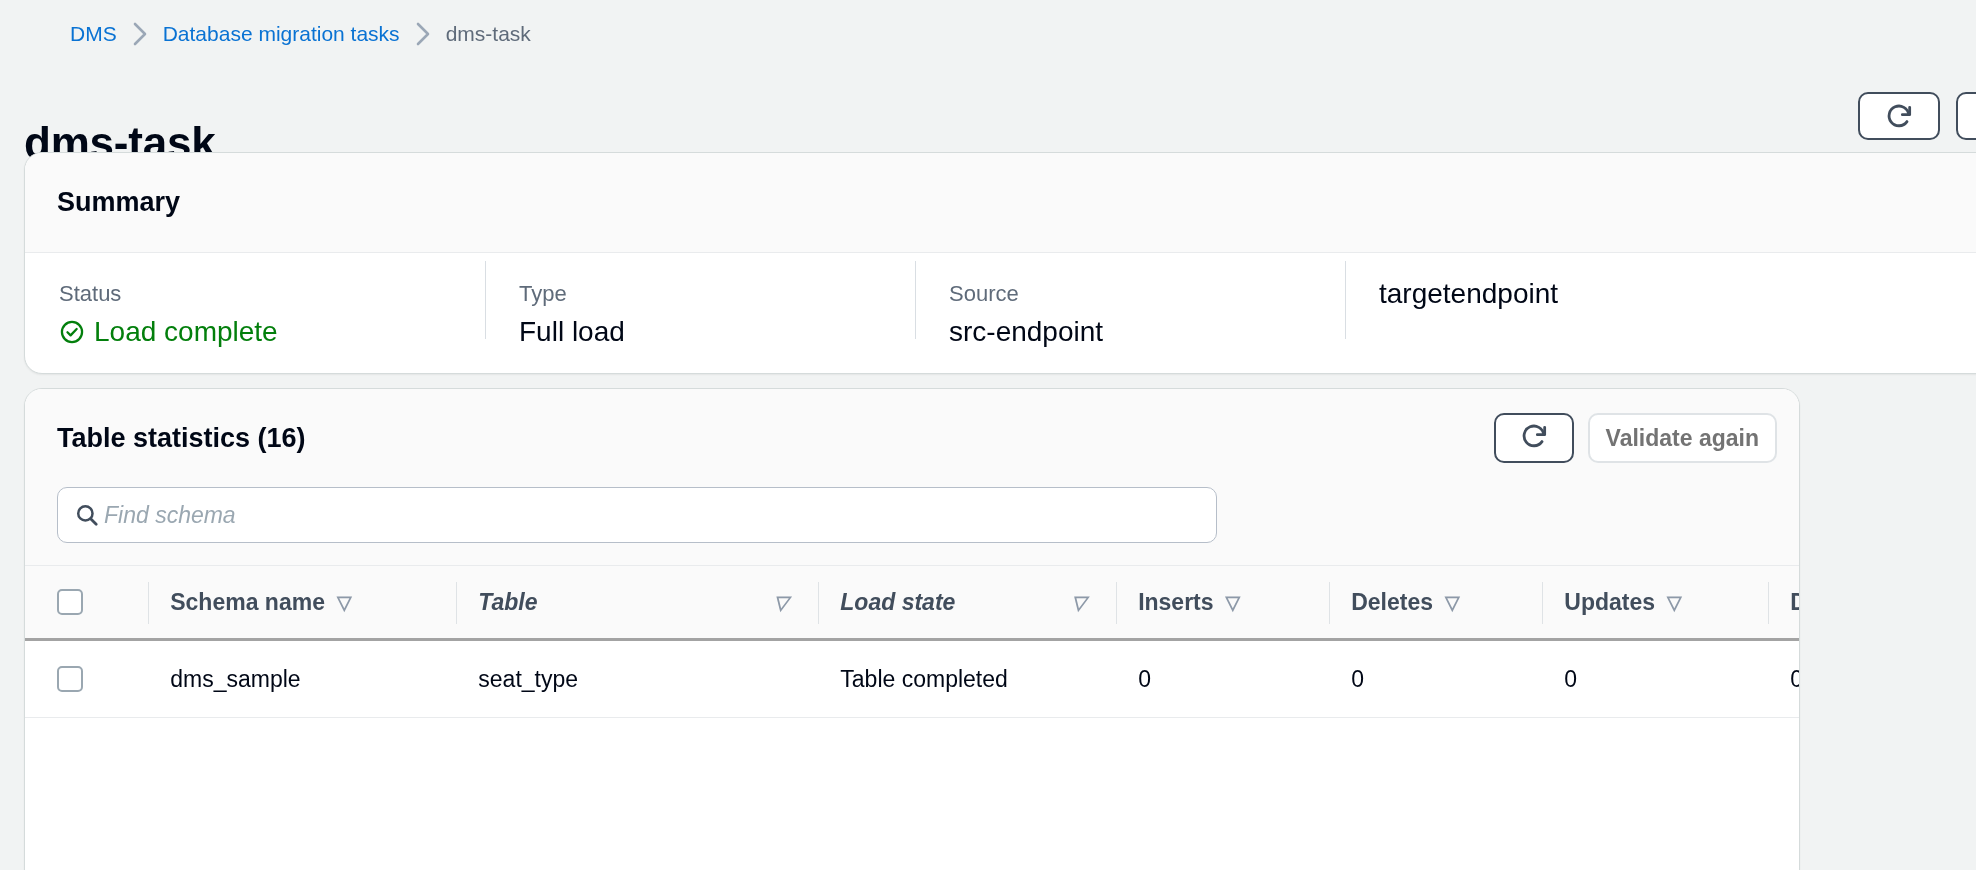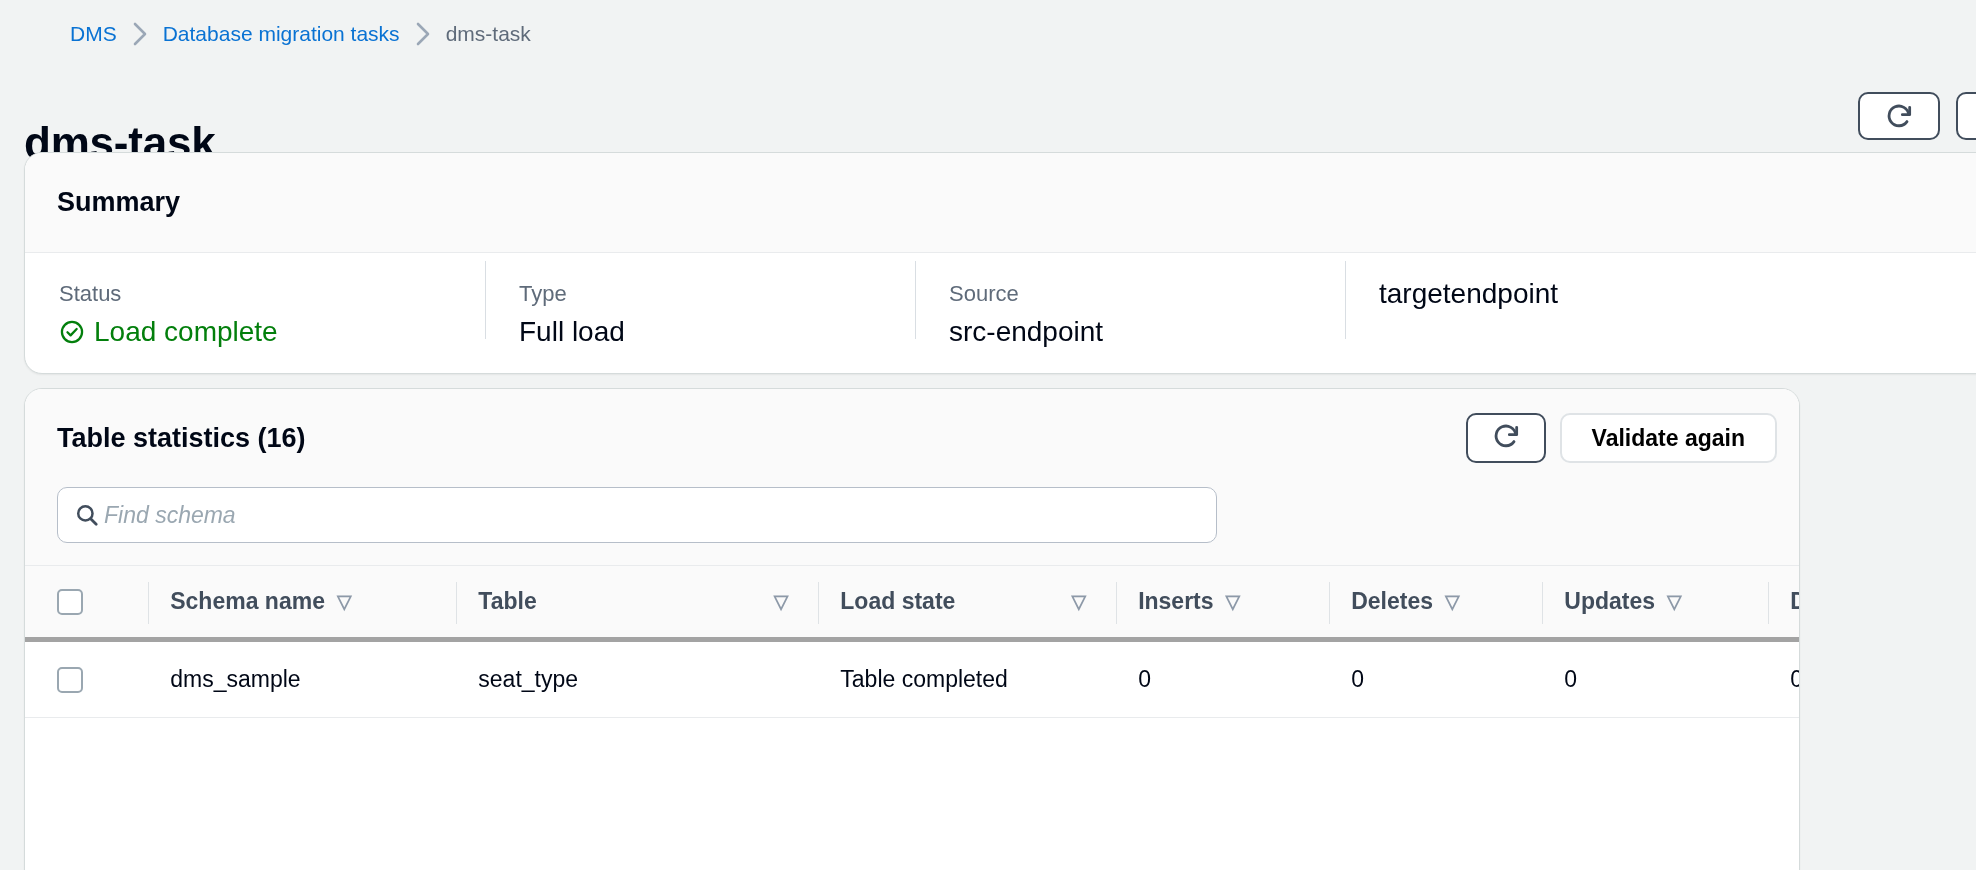--- a/index.html
+++ b/index.html
@@ -116,23 +116,23 @@
     display: flex; align-items: center; gap: 14px;
   }
   .btn-refresh-sm {
     width: 80px; height: 50px;
     border: 2px solid #414d5c; border-radius: 10px;
     background: #ffffff;
     display: flex; align-items: center; justify-content: center;
     cursor: pointer;
   }
   .btn-disabled {
-    height: 50px; padding: 0 30px;
+    height: 50px; padding: 0 16px;
     border: 2px solid #dfe3e6; border-radius: 10px;
-    background: #ffffff; color: #000000;
+    background: #ffffff; color: #737373;
     font-size: 23px; font-weight: 700;
     display: flex; align-items: center; justify-content: center;
     cursor: default; white-space: nowrap;
   }
 
   .search-wrap {
     background: #fafafa;
     padding: 0 0 22px 32px;
   }
   .search-box {
@@ -152,33 +152,33 @@
   }
   .search-box input::placeholder {
     color: #9aa7b1; font-style: italic;
   }
 
   
   .tbl { width: 2000px; border-collapse: collapse; table-layout: fixed; }
   .tbl thead th {
     background: #fafafa;
     border-top: 1px solid #e9ebed;
-    border-bottom: 5px solid #a3a3a3;
+    border-bottom: 3px solid #a3a3a3;
     height: 74px;
     font-size: 23px; font-weight: 700; color: #414d5c;
     text-align: left; padding: 0 0 0 22px;
     position: relative; white-space: nowrap;
     vertical-align: middle;
   }
   .tbl thead th.sep::before {
     content: ""; position: absolute; left: 0; top: 16px;
     width: 1px; height: 42px; background: #dfe3e6;
   }
   .th-inner { display: flex; align-items: center; gap: 12px; }
-  .th-inner.spread { justify-content: space-between; padding-right: 30px; }
+  .th-inner.spread { justify-content: space-between; padding-right: 30px; font-style: italic; }
   .sort-caret { color: #8d99a8; font-size: 19px; line-height: 1; }
   .tbl tbody td {
     height: 78px;
     font-size: 23px; color: #000716;
     padding: 0 0 0 22px;
     border-bottom: 1px solid #e9ebed;
     vertical-align: middle; white-space: nowrap;
   }
   .cb {
     width: 26px; height: 26px;

